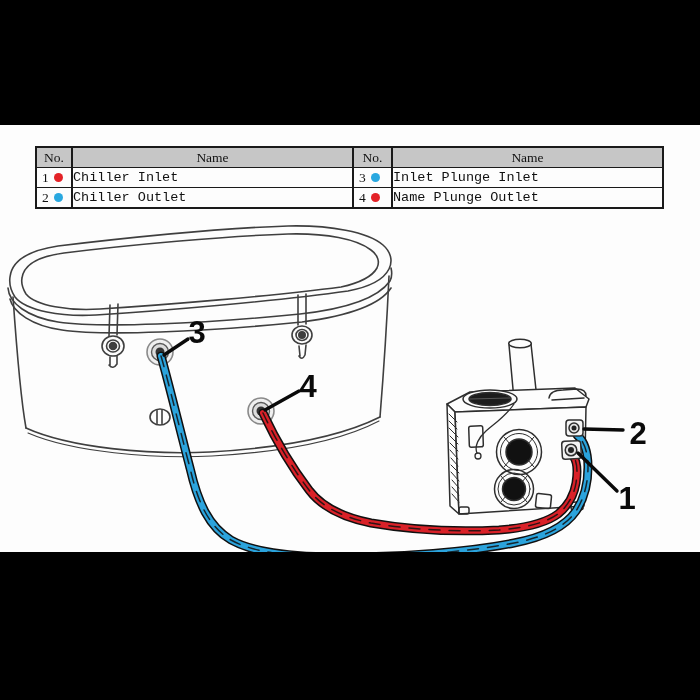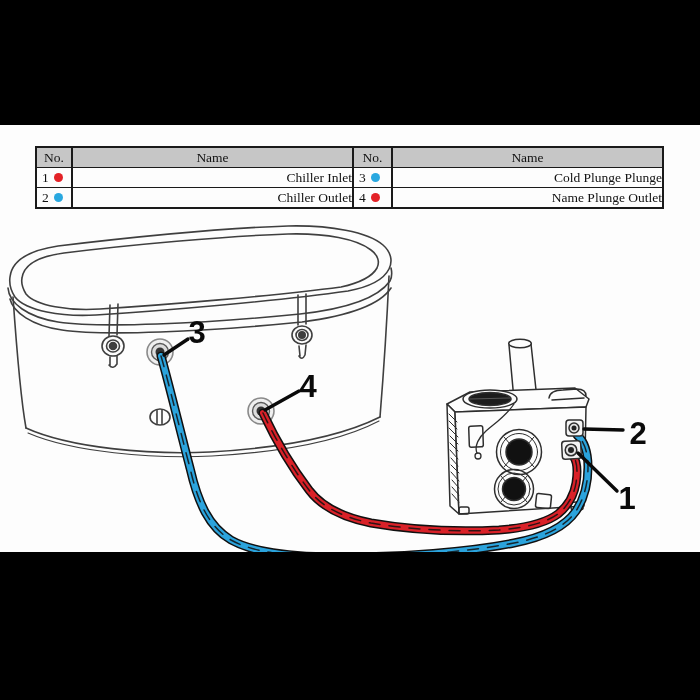--- a/index.html
+++ b/index.html
@@ -11,21 +11,21 @@
   .content{position:absolute;left:0;top:125px;width:700px;height:447px;background:#fdfdfd;}
 
   
   table.legend{position:absolute;left:35px;top:21px;width:627px;
     border-collapse:collapse;table-layout:fixed;
     font-family:"Liberation Serif","DejaVu Serif",serif;font-size:13.5px;color:#111;}
   table.legend{border:2px solid #1a1a1a;}
   table.legend th,table.legend td{border:1.5px solid #1a1a1a;border-left-width:2px;
     padding:0;height:19px;overflow:hidden;white-space:nowrap;}
   table.legend th{font-weight:normal;text-align:center;height:19px;}
-  td.name-cell{padding-left:8px;text-align:right;}
+  td.name-cell{padding-left:8px;text-align:left;font-family:Liberation Mono, monospace;}
   .no-wrap{display:flex;align-items:center;padding-left:5px;}
   .no-num{display:inline-block;}
   .dot{display:inline-block;width:9px;height:9px;border-radius:50%;margin-left:5px;}
 
   svg.diagram{position:absolute;left:0;top:0;pointer-events:none;}
   .callout-num{font-family:"Liberation Sans",sans-serif;font-weight:800;font-size:31px;fill:#0a0a0a;}
 </style>
 </head>
 <body>
 
@@ -57,21 +57,21 @@
               <span class="dot" style="background: rgb(227, 34, 39);"></span>
             </span>
           </td>
           <td class="name-cell">Chiller Inlet</td>
           <td>
             <span class="no-wrap">
               <span class="no-num">3</span>
               <span class="dot" style="background: rgb(41, 168, 224);"></span>
             </span>
           </td>
-          <td class="name-cell">Cold Plunge Plunge</td>
+          <td class="name-cell">Inlet Plunge Inlet</td>
         </tr>
         <tr>
           <td>
             <span class="no-wrap">
               <span class="no-num">2</span>
               <span class="dot" style="background: rgb(41, 168, 224);"></span>
             </span>
           </td>
           <td class="name-cell">Chiller Outlet</td>
           <td>

